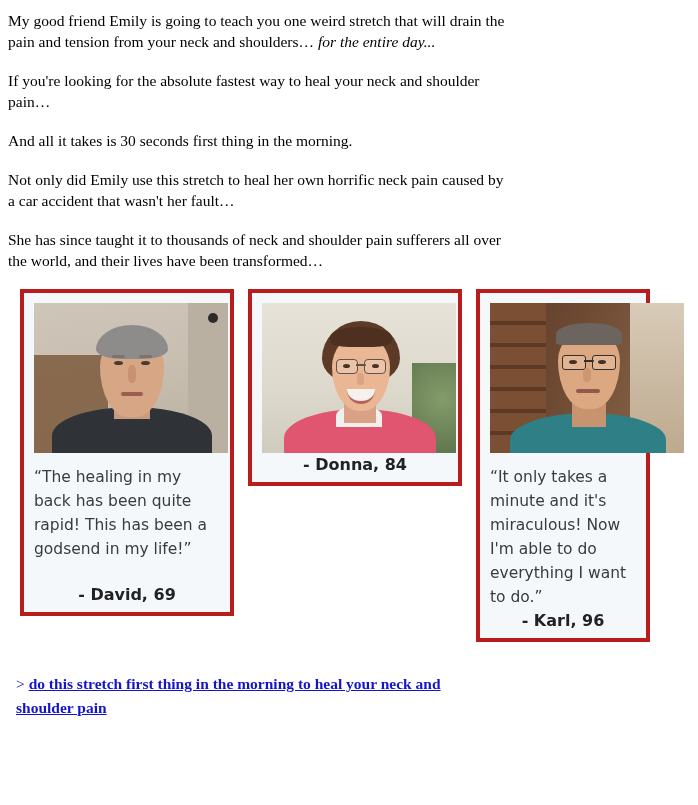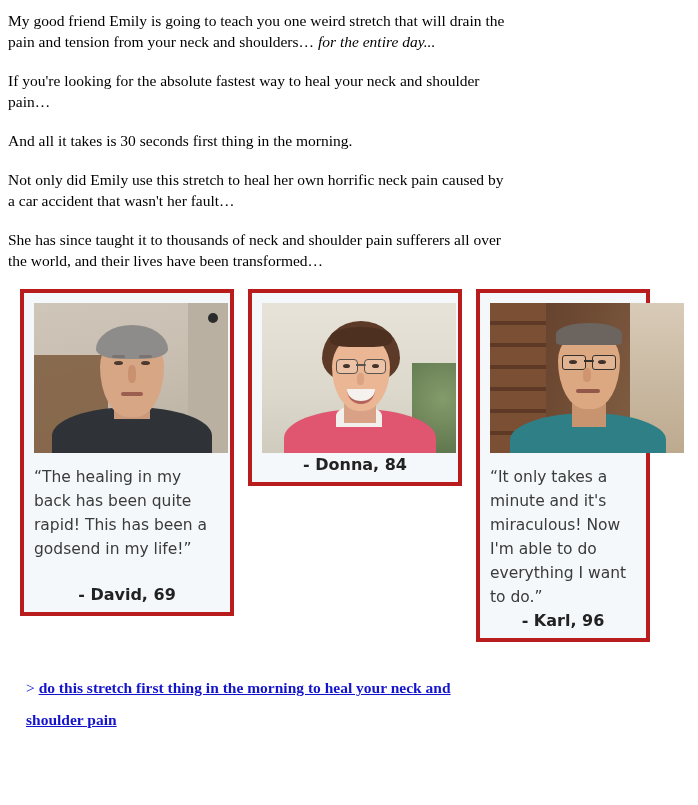--- a/index.html
+++ b/index.html
@@ -67,23 +67,23 @@
     font-family: "DejaVu Sans", sans-serif;
     font-size: 16px;
     font-weight: bold;
     color: #222222;
     text-align: center;
     margin-top: 2px;
   }
   
   .cta {
     margin-top: 30px;
-    margin-left: 18px;
+    margin-left: 8px;
     font-size: 15.5px;
-    line-height: 32px;
+    line-height: 24px;
     max-width: 470px;
   }
   .cta .gt {
     color: #0000cc;
   }
   .cta a {
     color: #1414cc;
     text-decoration: underline;
     font-weight: bold;
     font-family: "Liberation Serif", serif;

